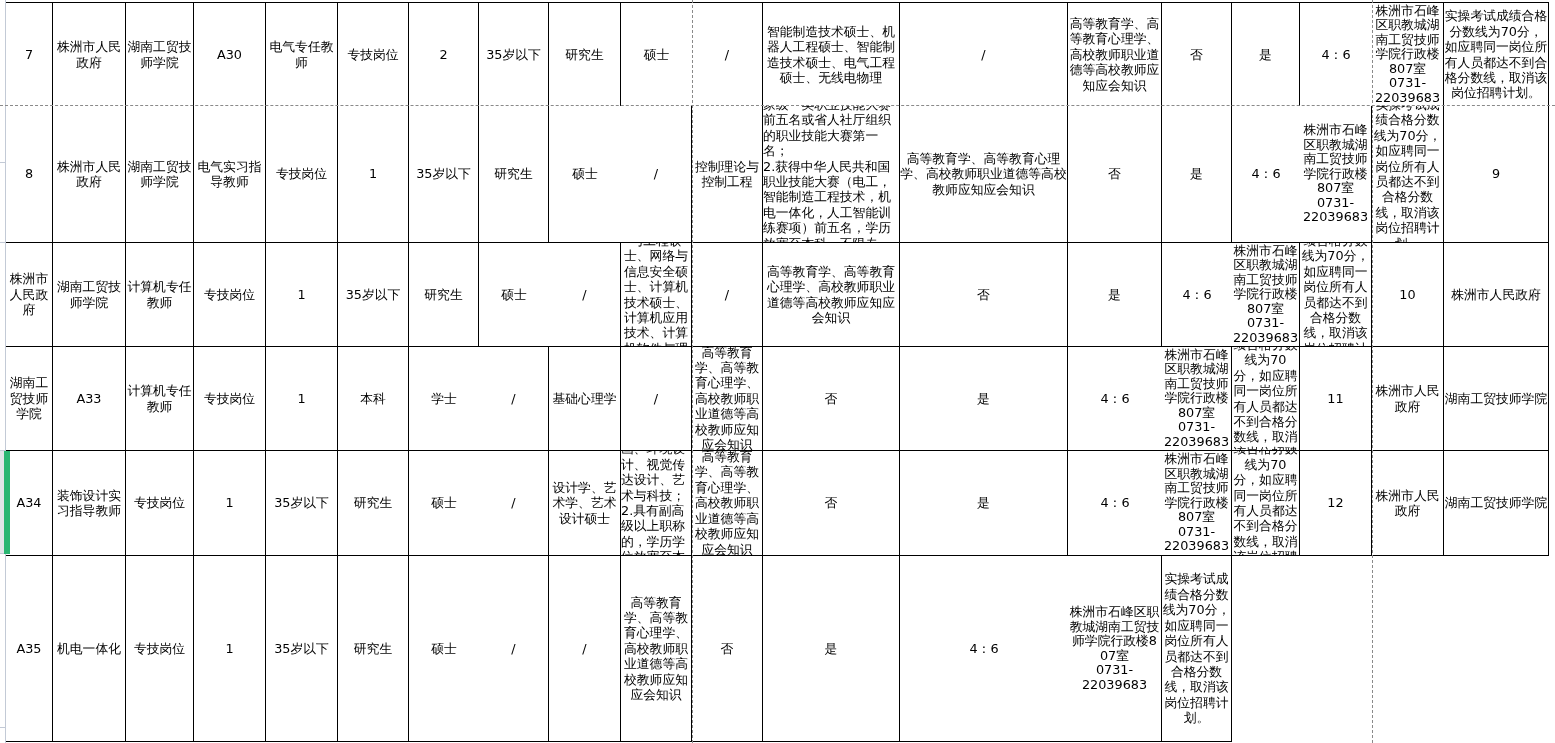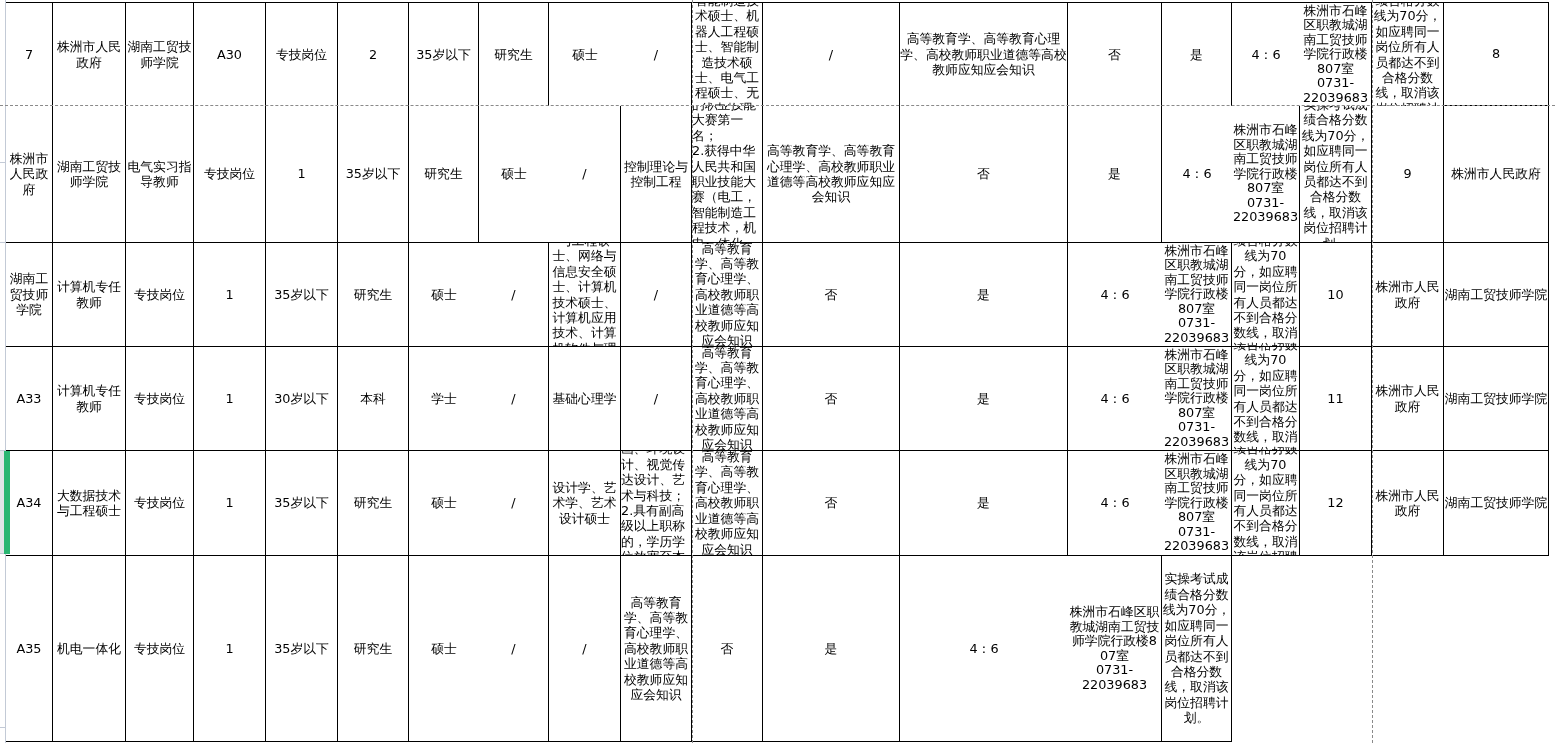--- a/index.html
+++ b/index.html
@@ -46,20 +46,21 @@
   <div class="rail-hline" style="top: 242px; background: rgb(195, 202, 214);"></div>
   <div class="rail-hline" style="top: 450px; background: rgb(195, 202, 214);"></div>
   <div class="rail-hline" style="top: 553px; background: rgb(195, 202, 214);"></div>
   <div class="rail-hline" style="top: 727px; background: rgb(195, 202, 214);"></div>
 
   <div class="tbl" id="tbl">
       <div class="cell nobb">7</div>
       <div class="cell nobb">株洲市人民政府</div>
       <div class="cell nobb">湖南工贸技师学院</div>
       <div class="cell nobb">A30</div>
+      <div class="cell nobb">电气专任教师</div>
       <div class="cell nobb">专技岗位</div>
       <div class="cell nobb">2</div>
       <div class="cell nobb">35岁以下</div>
       <div class="cell nobb">研究生</div>
       <div class="cell nobr nobb">硕士</div>
       <div class="cell nobb">/</div>
       <div class="cell nobb">智能制造技术硕士、机器人工程硕士、智能制造技术硕士、电气工程硕士、无线电物理</div>
       <div class="cell nobb">/</div>
       <div class="cell nobb">高等教育学、高等教育心理学、高校教师职业道德等高校教师应知应会知识</div>
       <div class="cell nobb">否</div>
@@ -110,39 +111,38 @@
 0731-
 22039683</div>
       <div class="cell">实操考试成绩合格分数线为70分，如应聘同一岗位所有人员都达不到合格分数线，取消该岗位招聘计划。</div>
       <div class="cell">10</div>
       <div class="cell">株洲市人民政府</div>
       <div class="cell">湖南工贸技师学院</div>
       <div class="cell">A33</div>
       <div class="cell">计算机专任教师</div>
       <div class="cell">专技岗位</div>
       <div class="cell">1</div>
-      <div class="cell">30岁以下</div>
       <div class="cell">本科</div>
       <div class="cell nobr">学士</div>
       <div class="cell">/</div>
       <div class="cell">基础心理学</div>
       <div class="cell">/</div>
       <div class="cell">高等教育学、高等教育心理学、高校教师职业道德等高校教师应知应会知识</div>
       <div class="cell">否</div>
       <div class="cell">是</div>
       <div class="cell nobr">4：6</div>
       <div class="cell addr">株洲市石峰区职教城湖南工贸技师学院行政楼807室
 0731-
 22039683</div>
       <div class="cell">实操考试成绩合格分数线为70分，如应聘同一岗位所有人员都达不到合格分数线，取消该岗位招聘计划。</div>
       <div class="cell">11</div>
       <div class="cell">株洲市人民政府</div>
       <div class="cell">湖南工贸技师学院</div>
       <div class="cell">A34</div>
-      <div class="cell">大数据技术与工程硕士</div>
+      <div class="cell">装饰设计实习指导教师</div>
       <div class="cell">专技岗位</div>
       <div class="cell">1</div>
       <div class="cell">35岁以下</div>
       <div class="cell">研究生</div>
       <div class="cell nobr">硕士</div>
       <div class="cell">/</div>
       <div class="cell">设计学、艺术学、艺术设计硕士</div>
       <div class="cell left">1.本科专业为艺术设计学、中国画、环境设计、视觉传达设计、艺术与科技；
 2.具有副高级以上职称的，学历学位放宽至本科学士，年龄放宽至40岁。</div>
       <div class="cell">高等教育学、高等教育心理学、高校教师职业道德等高校教师应知应会知识</div>

